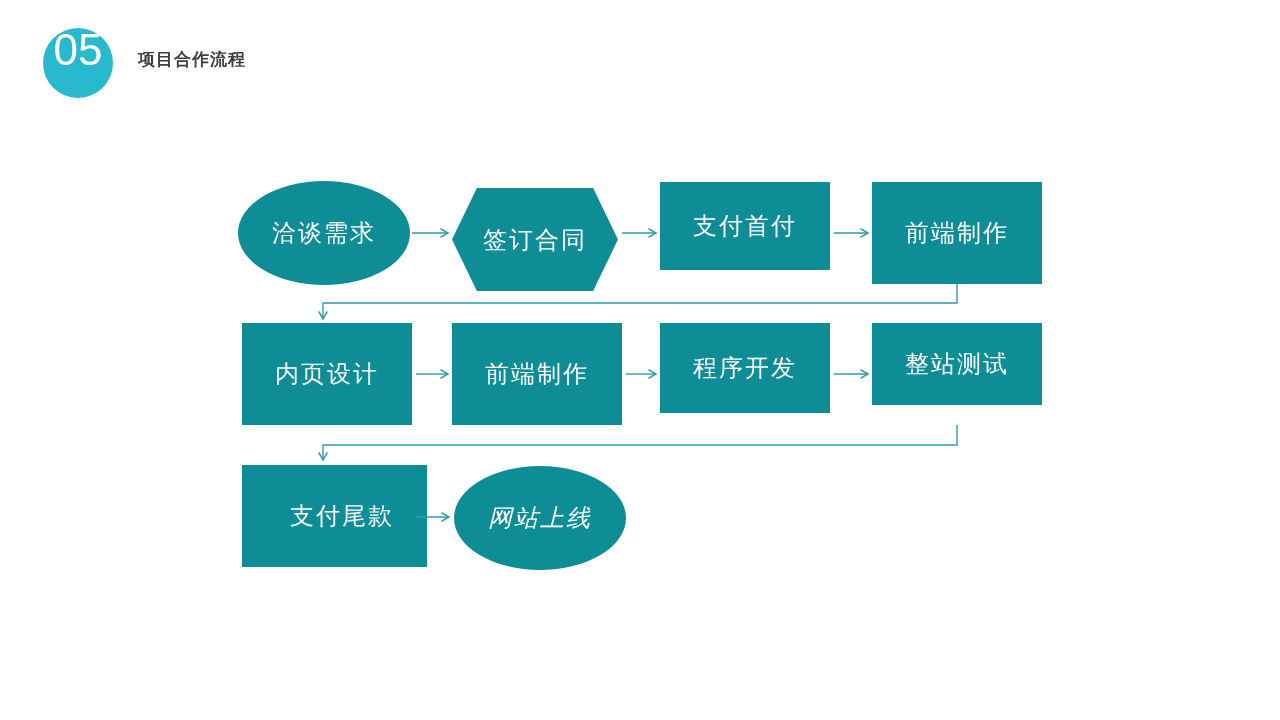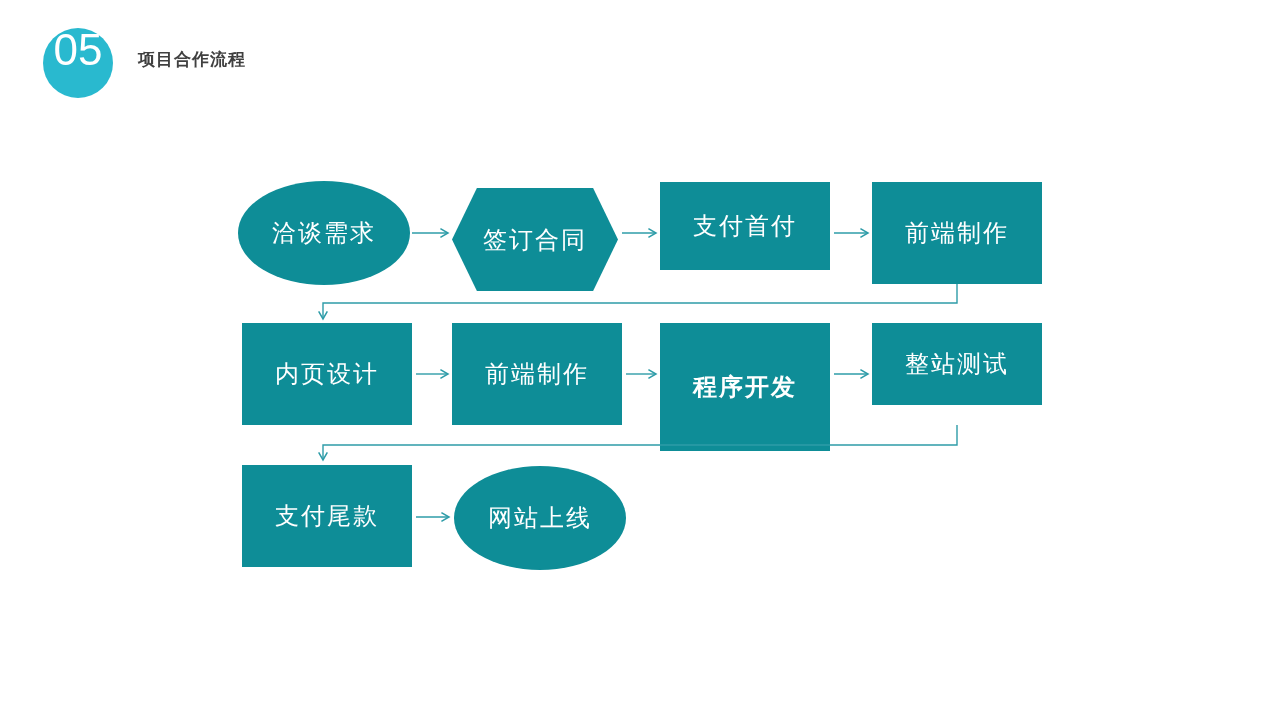--- a/index.html
+++ b/index.html
@@ -23,24 +23,24 @@
     justify-content:center;font-size:24px;letter-spacing:2px;text-align:left;line-height:1;
   }
   .shape-ellipse{border-radius:50%;}
   .shape-hexagon{clip-path:polygon(15% 0%,85% 0%,100% 50%,85% 100%,15% 100%,0% 50%);}
   .n0{left:238px;top:181px;width:172px;height:104px;}
   .n1{left:452px;top:188px;width:166px;height:103px;}
   .n2{left:660px;top:182px;width:170px;height:88px;}
   .n3{left:872px;top:182px;width:170px;height:102px;}
   .n4{left:242px;top:323px;width:170px;height:102px;}
   .n5{left:452px;top:323px;width:170px;height:102px;}
-  .n6{left:660px;top:323px;width:170px;height:128px;font-weight:bold;}
+  .n6{left:660px;top:323px;width:170px;height:90px;}
   .n7{left:872px;top:323px;width:170px;height:82px;}
-  .n8{left:242px;top:465px;width:170px;height:102px;}
-  .n9{left:454px;top:466px;width:172px;height:104px;}
+  .n8{left:242px;top:465px;width:170px;height:102px;padding-left:15px;}
+  .n9{left:454px;top:466px;width:172px;height:104px;font-style:italic;}
   .connectors{position:absolute;left:0;top:0;pointer-events:none;}
 </style>
 </head>
 <body>
 
 <div class="slide">
 
   <div class="badge">
     <span>05</span>
   </div>

